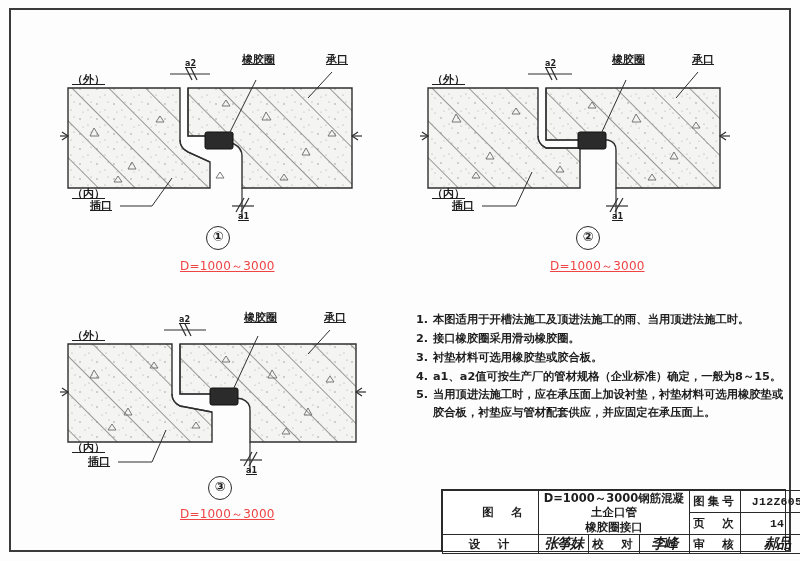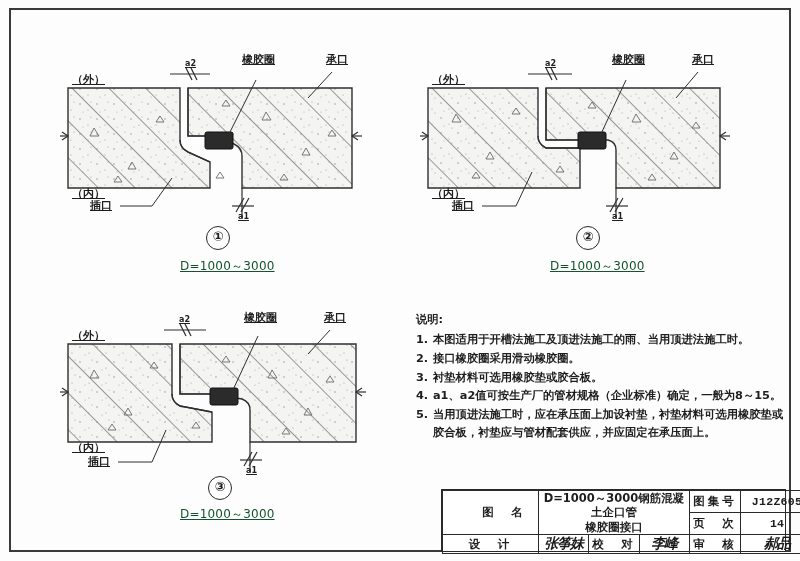--- a/index.html
+++ b/index.html
@@ -15,21 +15,21 @@
   .frame{
     position:absolute;left:9px;top:8px;width:782px;height:544px;
     border:2px solid #3a3a3a;box-sizing:border-box;
   }
 
   
   .abs{position:absolute;text-decoration:underline;}
   .cjk{font-family:"DejaVu Sans","Liberation Sans",sans-serif;}
   .lbl{font-size:11px;line-height:1.1;white-space:nowrap;color:#1e1e1e;font-weight:700;text-align:right;}
   .lbl-sm{font-size:8px;white-space:nowrap;color:#1e1e1e;font-weight:700;}
-  .dim{font-size:12px;white-space:nowrap;color:#14532d;letter-spacing:.2px;}
+  .dim{font-size:12px;white-space:nowrap;color:#ef4444;letter-spacing:.2px;}
 
   
   .fig{position:absolute;}
   .fig svg{display:block;}
 
   
   .circnum{
     position:absolute;width:22px;height:22px;border:1.4px solid #2a2a2a;
     border-radius:50%;font-size:13px;line-height:20px;text-align:center;
     color:#1e1e1e;font-weight:600;
@@ -329,21 +329,20 @@
     <span class="abs lbl cjk" style="left:264px;top:0px;">承口</span>
     <span class="abs lbl cjk" style="left:28px;top:144px;">插口</span>
     <span class="abs lbl-sm" style="left:119px;top:3px;">a2</span>
     <span class="abs lbl-sm" style="left:186px;top:154px;">a1</span>
 
     <span class="circnum" style="left:148px;top:164px;">③</span>
     <span class="abs dim" style="left:120px;top:194px;">D=1000～3000</span>
   </div>
 
   <div id="notes">
-    <div class="nhead">说明:</div>
     <ol>
       <li>
         <span class="num">1.</span>
         <span class="cont">本图适用于开槽法施工及顶进法施工的雨、当用顶进法施工时。</span>
       </li>
       <li>
         <span class="num">2.</span>
         <span class="cont">接口橡胶圈采用滑动橡胶圈。</span>
       </li>
       <li>

